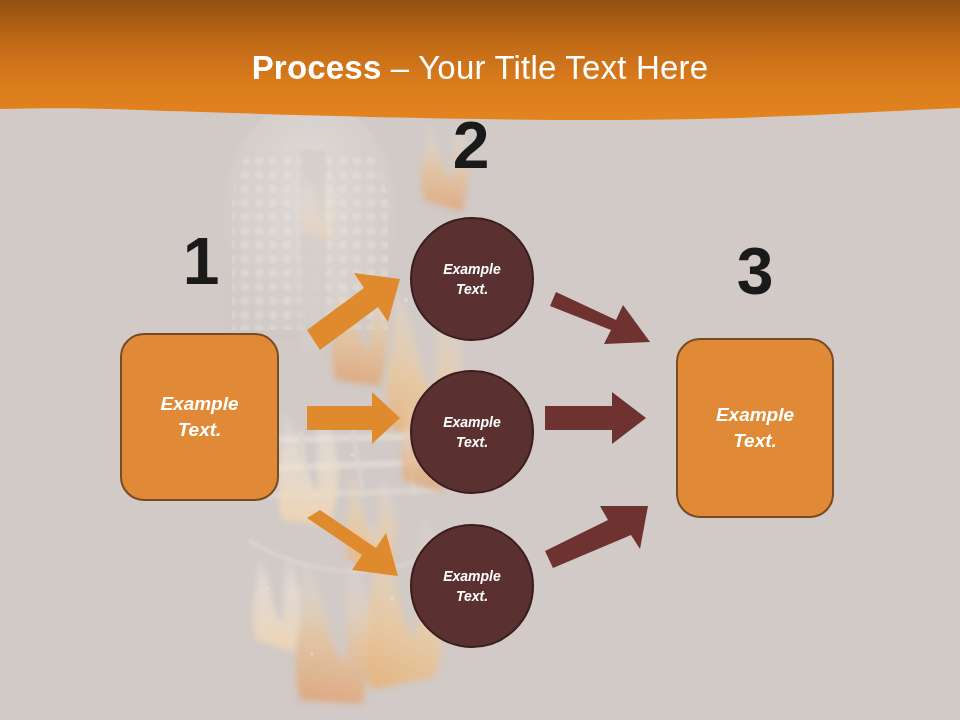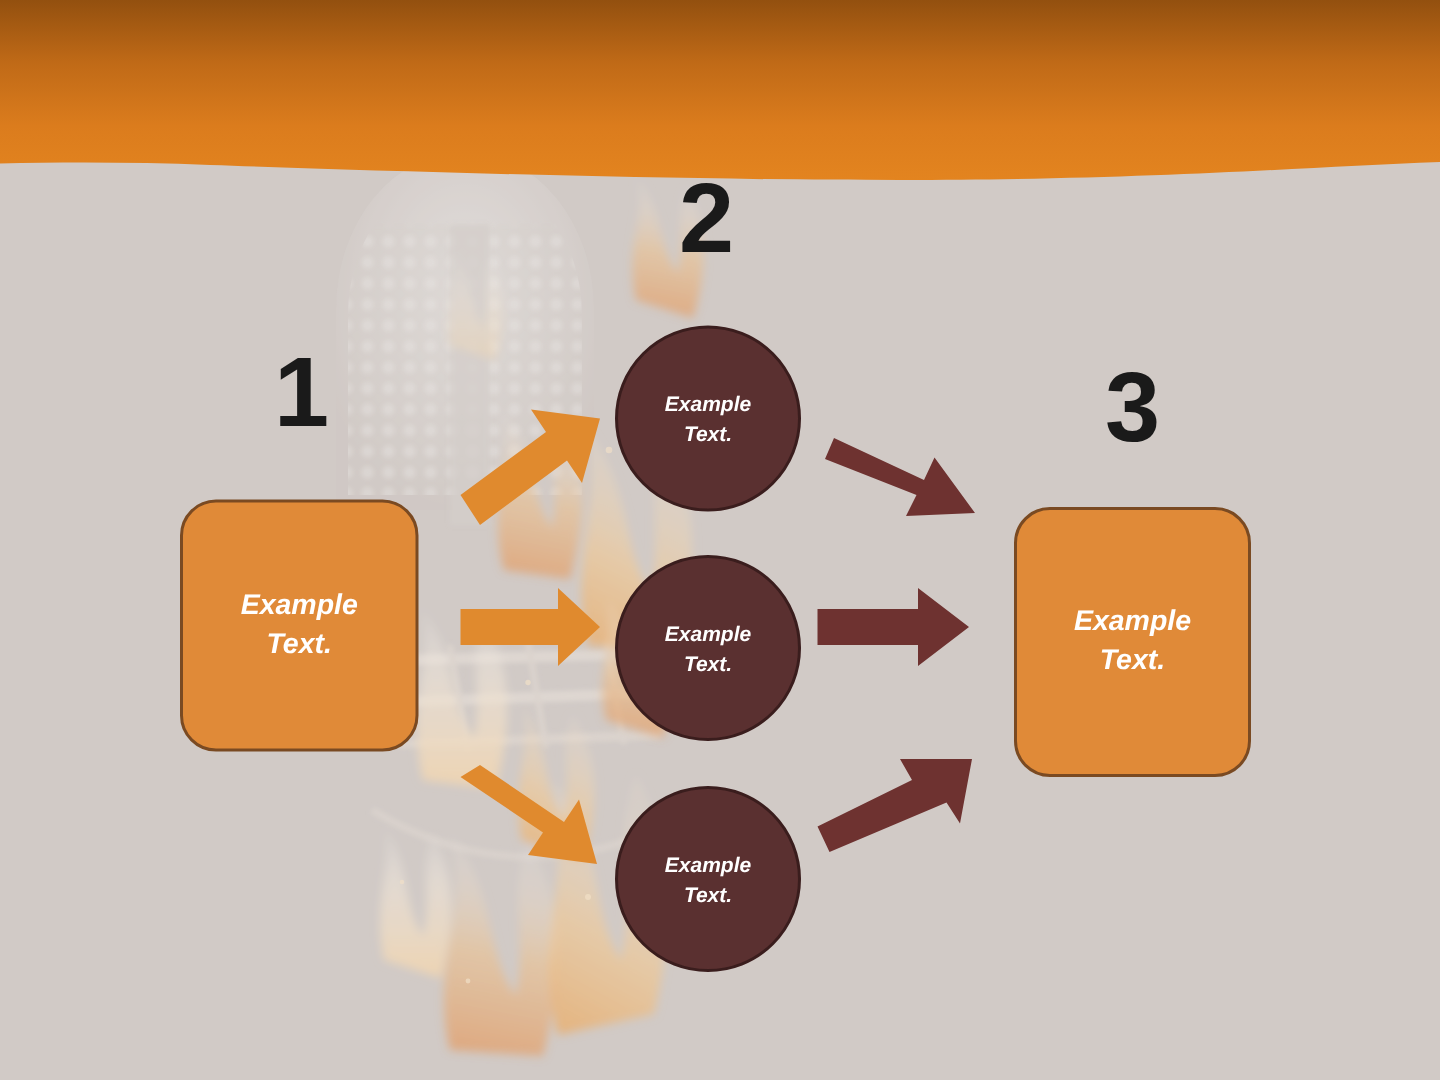--- a/index.html
+++ b/index.html
@@ -230,20 +230,23 @@
       <linearGradient id="hdrGrad" x1="0" y1="0" x2="0" y2="1">
         <stop offset="0%" stop-color="#93500f"></stop>
         <stop offset="35%" stop-color="#c06a17"></stop>
         <stop offset="70%" stop-color="#db7c1d"></stop>
         <stop offset="100%" stop-color="#e3841f"></stop>
       </linearGradient>
     </defs>
     <path d="M0 0 L960 0 L960 108 C860 112 760 120 600 120 C440 120 260 114 140 110 C92 108 44 108 0 109 Z" fill="url(#hdrGrad)"></path>
   </svg>
 
+  <div id="header-title">
+    <span class="strong">Process</span><span class="light"> – </span><span class="light">Your Title Text Here</span>
+  </div>
 
   <svg id="arrows-layer" viewBox="0 0 960 720" preserveAspectRatio="none">
 
     <g>
       <polygon fill="#e08a2e" points="307,330 364,288 354,273 400,279 388,322 378,307 320,350"></polygon>
     </g>
 
     <g>
       <polygon fill="#e08a2e" points="307,406 372,406 372,392 400,418 372,444 372,430 307,430"></polygon>
     </g>

